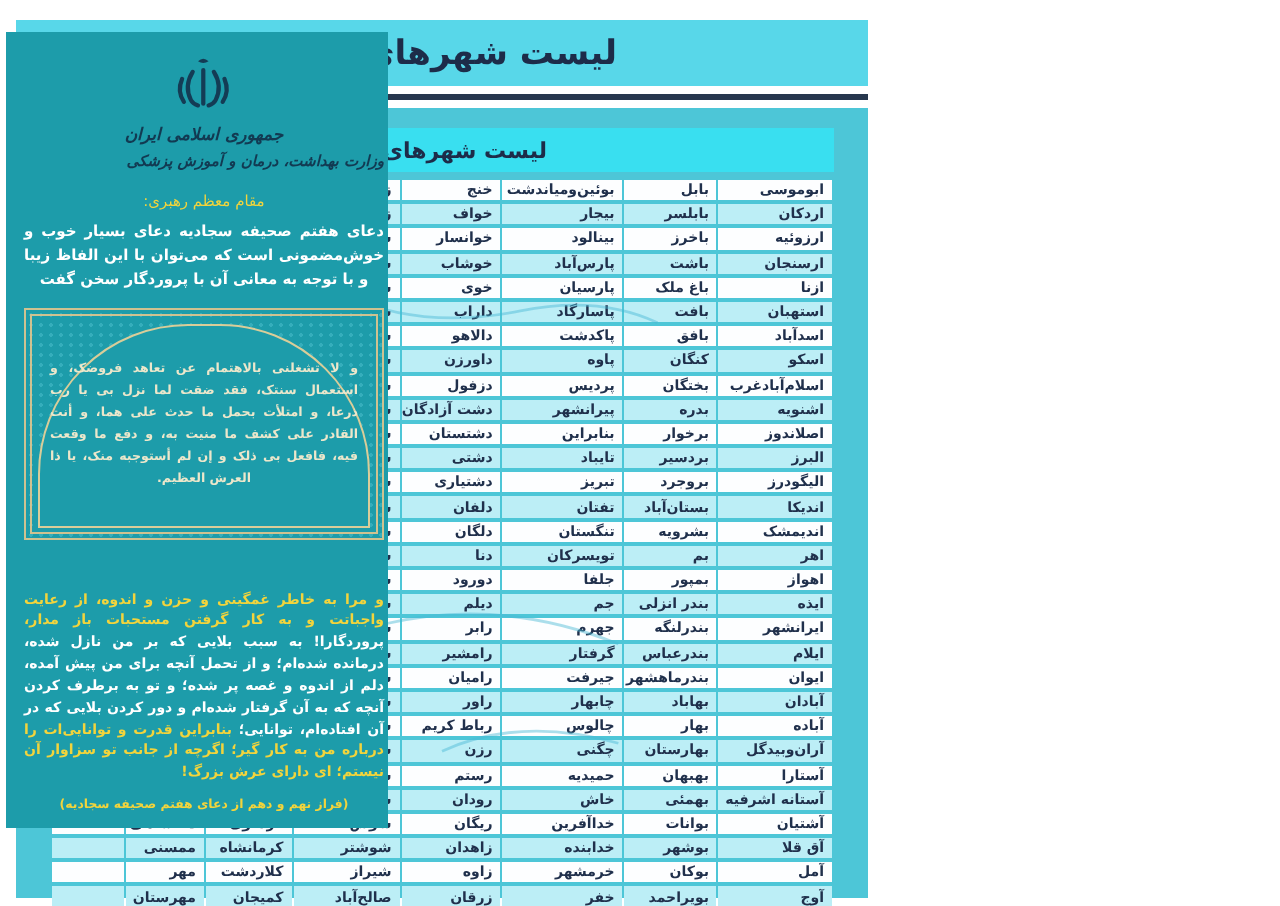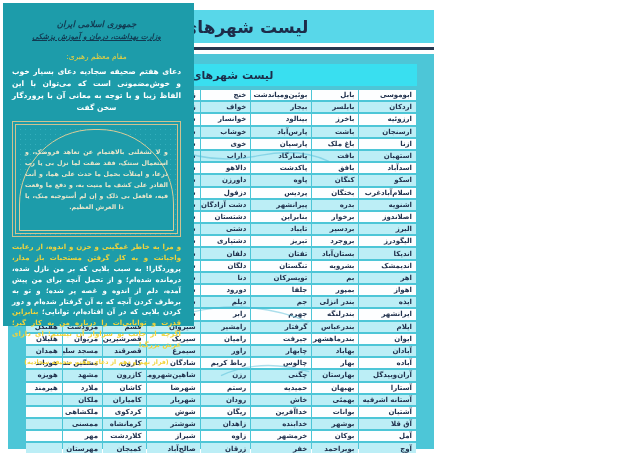--- a/index.html
+++ b/index.html
@@ -27,39 +27,39 @@
   table.cities td:nth-child(2){width:12%;}
   table.cities td:nth-child(3){width:16%;}
   table.cities td:nth-child(4){width:13%;}
   table.cities td:nth-child(5){width:14%;}
   table.cities td:nth-child(6){width:11%;}
   table.cities td:nth-child(7){width:10%;}
   table.cities td:nth-child(8){width:9%;}
   .map-overlay{position:absolute;inset:0;pointer-events:none;opacity:.45;}
 
   
-  .panel{position:absolute;top:3px;left:3px;width:191px;height:323px;background:#1d9caa;
-         direction:rtl;box-sizing:border-box;padding:10px 13px 6px 9px;
+  .panel{position:absolute;top:16px;left:3px;width:191px;height:398px;background:#1d9caa;
+         direction:rtl;box-sizing:border-box;padding:10px 2px 6px 9px;
          display:flex;flex-direction:column;align-items:stretch;}
   .emblem{align-self:center;height:30px;margin-top:2px;}
   .gov-line{margin-top:4px;text-align:center;font-family:"DejaVu Serif",serif;font-style:italic;
             font-size:8.5px;color:#123a52;font-weight:bold;}
-  .ministry-line{margin-top:3px;text-align:center;font-family:"DejaVu Serif",serif;font-style:italic;
-            font-size:7.5px;color:#123a52;font-weight:bold;text-decoration:underline;}
+  .ministry-line{margin-top:3px;font-family:"DejaVu Serif",serif;font-style:italic;
+            font-size:7.5px;color:#123a52;font-weight:bold;}
   .leader-label{margin-top:11px;text-align:center;font-size:7.5px;font-weight:normal;color:#f2d43c;}
   .leader-quote{margin-top:5px;text-align:justify;text-align-last:center;font-size:7.5px;
             font-weight:bold;color:#ffffff;line-height:1.58;}
   .frame{margin-top:8px;border:1px solid #cfc290;outline:1px solid #cfc290;outline-offset:-4px;
          padding:7px 6px 5px 6px;
          background-image:radial-gradient(#35aebc 0.8px, transparent 0.9px);background-size:5px 5px;}
   .arch{border:1px solid #d9cd99;border-radius:75px 75px 0 0;background:#1d9caa;
         padding:16px 5px 6px 5px;min-height:78px;}
   .prayer{font-size:6.3px;color:#ece7cb;line-height:1.75;text-align:justify;text-align-last:center;
           font-weight:bold;}
-  .translation{margin-top:5px;font-size:7px;font-weight:bold;line-height:1.55;
+  .translation{margin-top:25px;font-size:7px;font-weight:bold;line-height:1.55;
           text-align:justify;text-align-last:right;color:#ffffff;}
   .translation .y{color:#f2d43c;}
   .translation .w{color:#ffffff;}
   .source-line{margin-top:7px;text-align:center;font-size:6.2px;font-weight:bold;color:#f2d43c;}
   .footer-script{margin-top:6px;text-align:center;font-family:"DejaVu Serif",serif;font-style:italic;
           font-size:8px;font-weight:bold;color:#16344e;}
 </style>
 </head>
 <body>
 

